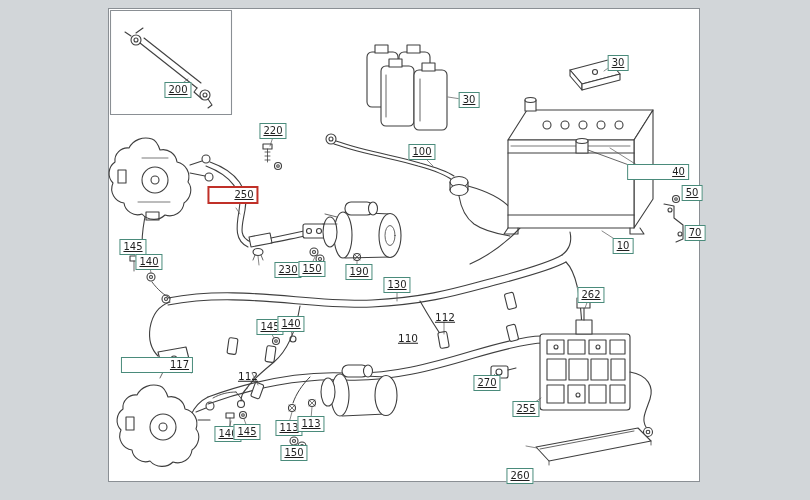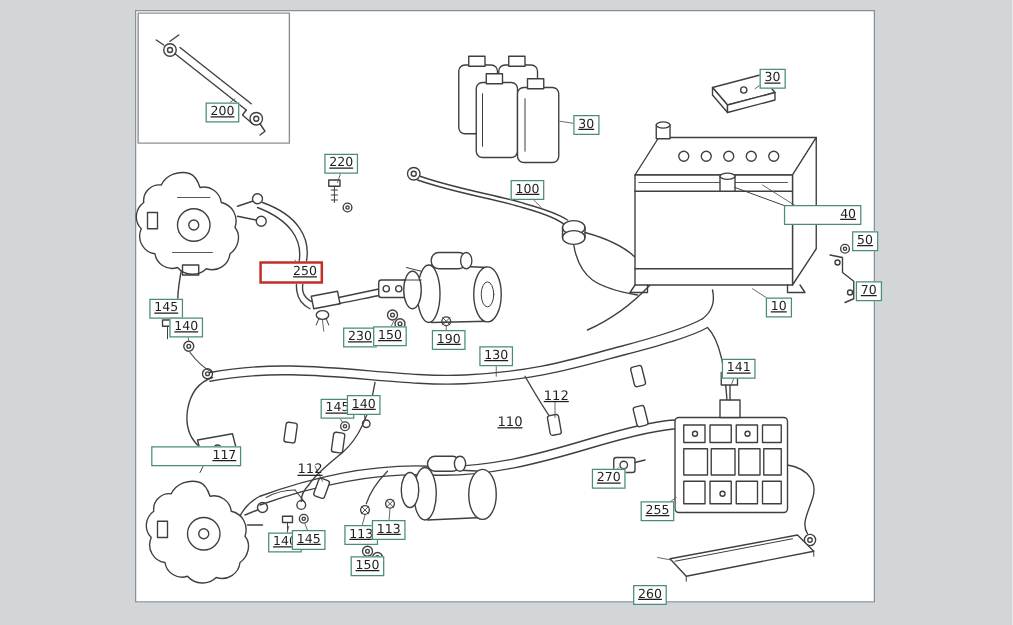--- a/index.html
+++ b/index.html
@@ -318,35 +318,35 @@
     <path d="M311,419 L312,407"></path>
     <path d="M293,448 L295,444"></path>
   </g>
 
 </g>
 </svg>
 
 <div id="callout-layer">
     <div class="callout" style="left: 178px; top: 90px;">200</div>
     <div class="callout" style="left: 273px; top: 131px;">220</div>
-    <div class="callout highlighted" style="left: 233px; top: 218px; padding-left: 25px;">250</div>
+    <div class="callout highlighted" style="left: 233px; top: 195px; padding-left: 25px;">250</div>
     <div class="callout" style="left: 133px; top: 247px;">145</div>
     <div class="callout" style="left: 149px; top: 262px;">140</div>
     <div class="callout" style="left: 259px; top: 270px; margin-left: 29px;">230</div>
     <div class="callout" style="left: 312px; top: 269px;">150</div>
     <div class="callout" style="left: 359px; top: 272px;">190</div>
     <div class="callout" style="left: 397px; top: 285px;">130</div>
     <div class="callout" style="left: 422px; top: 152px;">100</div>
     <div class="callout" style="left: 469px; top: 100px;">30</div>
     <div class="callout" style="left: 618px; top: 63px;">30</div>
     <div class="callout" style="left: 658px; top: 172px; padding-left: 44px;">40</div>
     <div class="callout" style="left: 681px; top: 193px; margin-left: 11px;">50</div>
     <div class="callout" style="left: 660px; top: 233px; margin-left: 35px;">70</div>
     <div class="callout" style="left: 623px; top: 246px;">10</div>
-    <div class="callout" style="left: 591px; top: 295px;">141</div>
+    <div class="callout" style="left: 591px; top: 295px;">262</div>
     <div class="callout plain" style="left: 445px; top: 317px;">112</div>
     <div class="callout plain" style="left: 408px; top: 338px;">110</div>
     <div class="callout" style="left: 270px; top: 327px;">145</div>
     <div class="callout" style="left: 291px; top: 324px;">140</div>
     <div class="callout" style="left: 157px; top: 365px; padding-left: 48px;">117</div>
     <div class="callout plain" style="left: 248px; top: 376px;">112</div>
     <div class="callout" style="left: 228px; top: 434px;">140</div>
     <div class="callout" style="left: 247px; top: 432px;">145</div>
     <div class="callout" style="left: 289px; top: 428px;">113</div>
     <div class="callout" style="left: 311px; top: 424px;">113</div>

